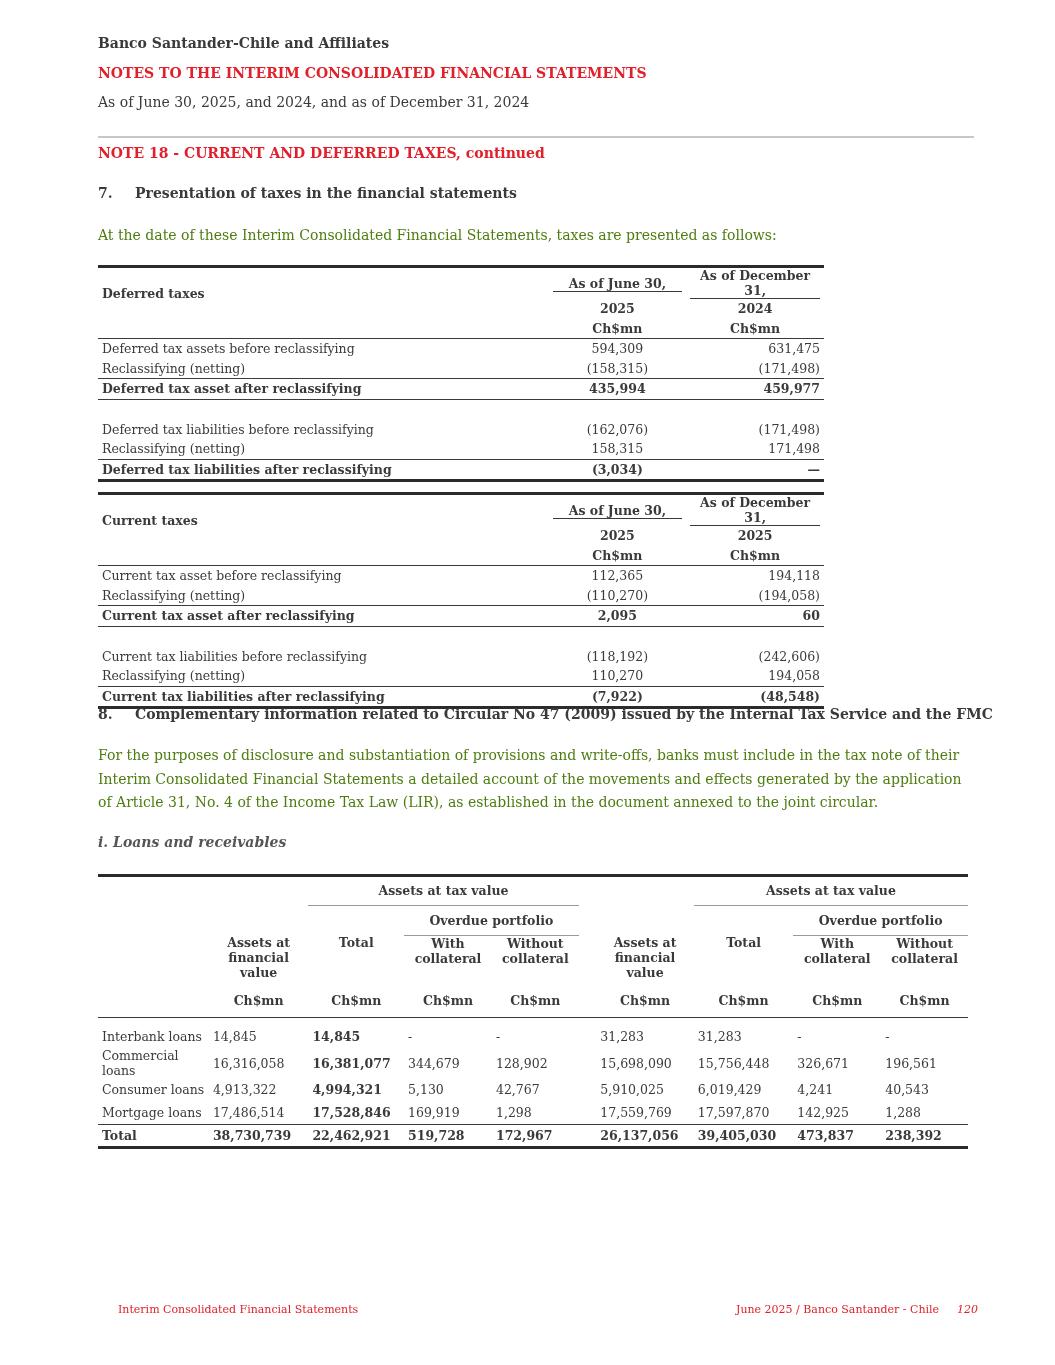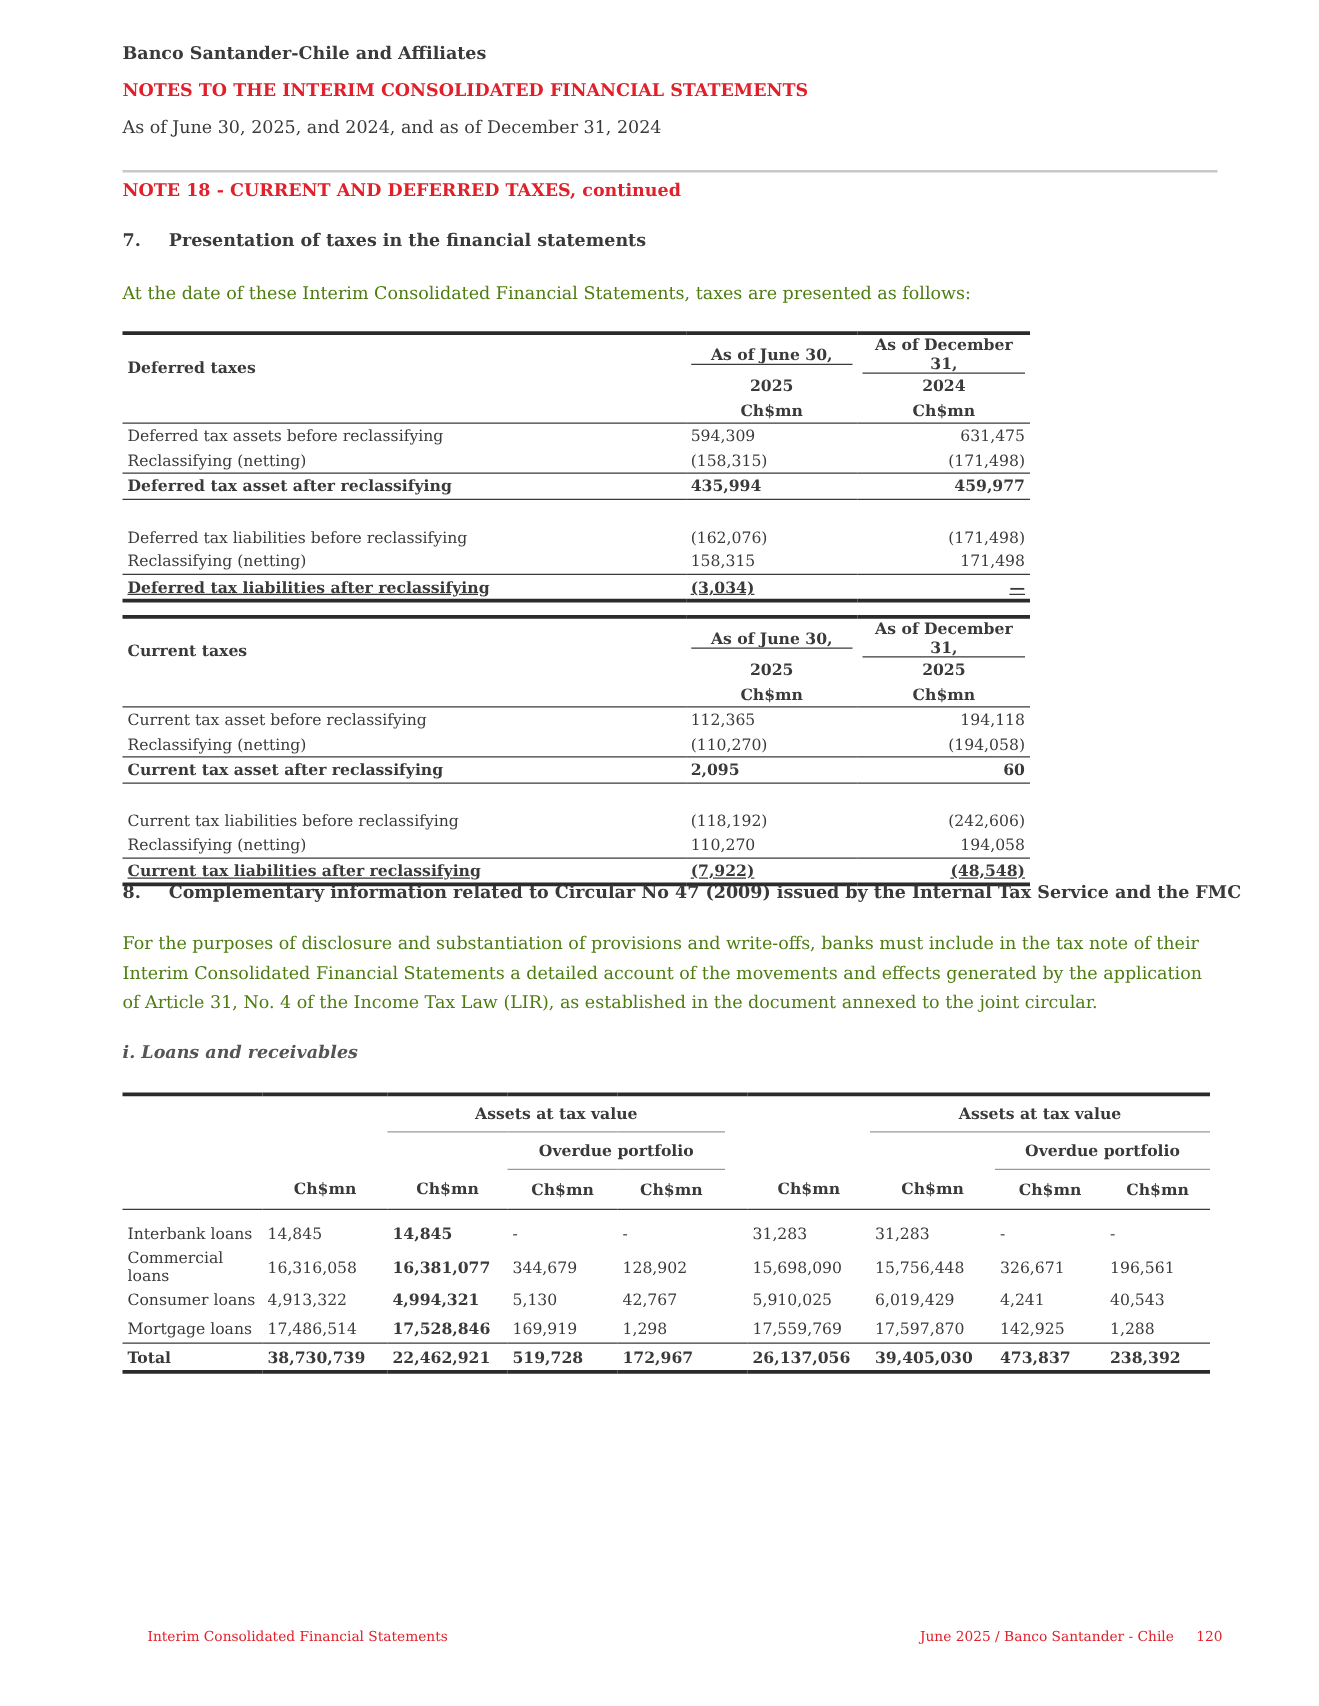--- a/index.html
+++ b/index.html
@@ -11,45 +11,45 @@
   .hr-top { left: 98px; top: 136px; width: 876px; height: 2px; background: #c8c8c8; }
   .note-title { left: 98px; top: 145px; font-size: 14px; font-weight: bold; color: #e0202a; }
   .sec { font-size: 14px; font-weight: bold; color: #3a3a3a; }
   .sec .num { display: inline-block; width: 37px; }
   .para { font-size: 14px; color: #4d7c0f; line-height: 23.5px; }
 
   table { border-collapse: collapse; font-size: 12.5px; color: #3a3a3a; }
   .tax-table { position: absolute; left: 98px; width: 726px; }
   .tax-table td { padding: 0 4px; height: 19.5px; }
   .tax-table .c1 { width: 444px; }
-  .tax-table .c2 { width: 130px; text-align: left; }
+  .tax-table .c2 { width: 130px; text-align: center; }
   .tax-table .c3 { width: 130px; text-align: right; }
   .tax-table .topline td { border-top: 3px solid #2b2b2b; }
   .tax-table .hdr td { font-weight: bold; }
   .tax-table .hdr .center { text-align: center; }
   .ul { border-bottom: 1px solid #3a3a3a; }
   .tax-table .line-below td { border-bottom: 1px solid #3a3a3a; }
   .tax-table .bold td { font-weight: bold; }
-  .tax-table .final td { border-bottom: 3px solid #2b2b2b; text-decoration: underline; }
+  .tax-table .final td { border-bottom: 3px solid #2b2b2b; }
   .tax-table .spacer td { height: 20px; }
 
   .loans { position: absolute; left: 98px; top: 874px; width: 870px; font-size: 12.5px; }
   .loans td { padding: 0 4px; }
   .loans .toprule td { border-top: 3px solid #2b2b2b; height: 0; padding: 0; }
   .loans .hd { font-weight: bold; text-align: center; }
   .loans .rn { text-align: left; }
   .loans .bline { border-bottom: 1px solid #3a3a3a; }
   .loans .gline { border-bottom: 1px solid #9a9a9a; }
   .loans .bold { font-weight: bold; }
   .loans .totalrow td { border-top: 1px solid #3a3a3a; border-bottom: 3px solid #2b2b2b; font-weight: bold; height: 21px; }
   .loans .datarow td { height: 23px; }
 
   .footer-left { left: 98px; top: 1303px; font-size: 11px; color: #e0202a; margin-left: 20px; }
   .footer-right { left: 736px; top: 1303px; font-size: 11px; color: #e0202a; }
-  .footer-right .pg { margin-left: 18px; }
+  .footer-right .pg { margin-left: 18px; font-style: italic; }
 </style>
 </head>
 <body>
 
 <div class="abs company">Banco Santander-Chile and Affiliates</div>
 <div class="abs notes-title">NOTES TO THE INTERIM CONSOLIDATED FINANCIAL STATEMENTS</div>
 <div class="abs asof">As of June 30, 2025, and 2024, and as of December 31, 2024</div>
 <div class="abs hr-top"></div>
 <div class="abs note-title">NOTE 18 - CURRENT AND DEFERRED TAXES, continued</div>
 
@@ -204,20 +204,32 @@
   <tr style="height:30px;">
     <td></td>
         <td></td>
         <td></td>
     <td colspan="2" class="hd gline">Overdue portfolio</td>
     <td></td>
         <td></td>
         <td></td>
     <td colspan="2" class="hd gline">Overdue portfolio</td>
   </tr>
+  <tr style="height:50px; vertical-align:top;">
+    <td></td>
+    <td class="hd" style="padding:0 14px;">Assets at financial value</td>
+    <td class="hd">Total</td>
+    <td class="hd" style="padding:0 10px;">With collateral</td>
+    <td class="hd" style="padding:0 10px;">Without collateral</td>
+    <td></td>
+    <td class="hd" style="padding:0 14px;">Assets at financial value</td>
+    <td class="hd">Total</td>
+    <td class="hd" style="padding:0 10px;">With collateral</td>
+    <td class="hd" style="padding:0 10px;">Without collateral</td>
+  </tr>
   <tr style="height:32px;">
     <td class="bline"></td>
     <td class="hd bline">Ch$mn</td>
     <td class="hd bline">Ch$mn</td>
     <td class="hd bline">Ch$mn</td>
     <td class="hd bline">Ch$mn</td>
     <td class="bline"></td>
     <td class="hd bline">Ch$mn</td>
     <td class="hd bline">Ch$mn</td>
     <td class="hd bline">Ch$mn</td>

